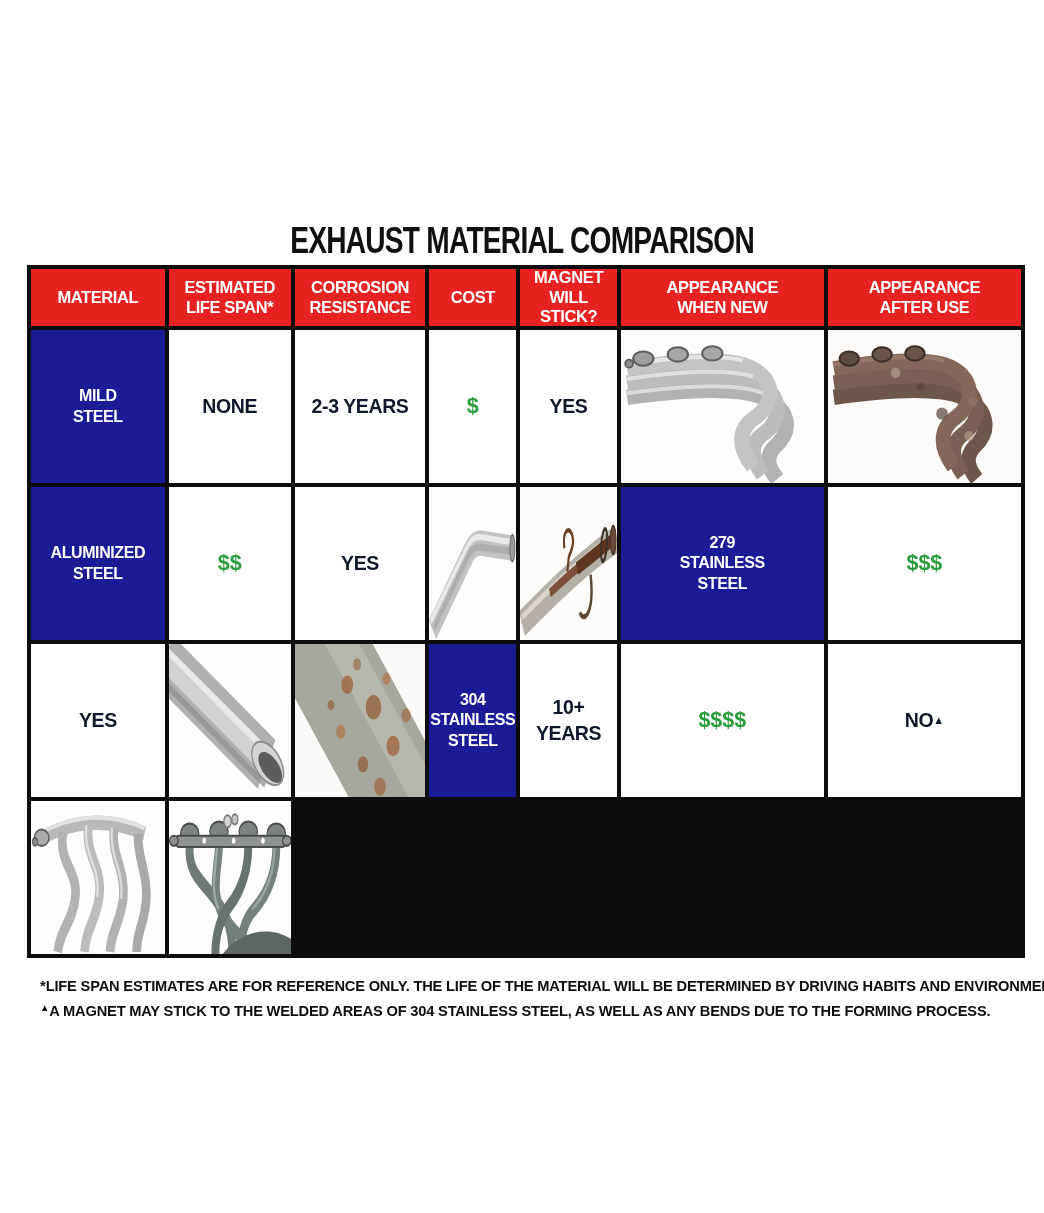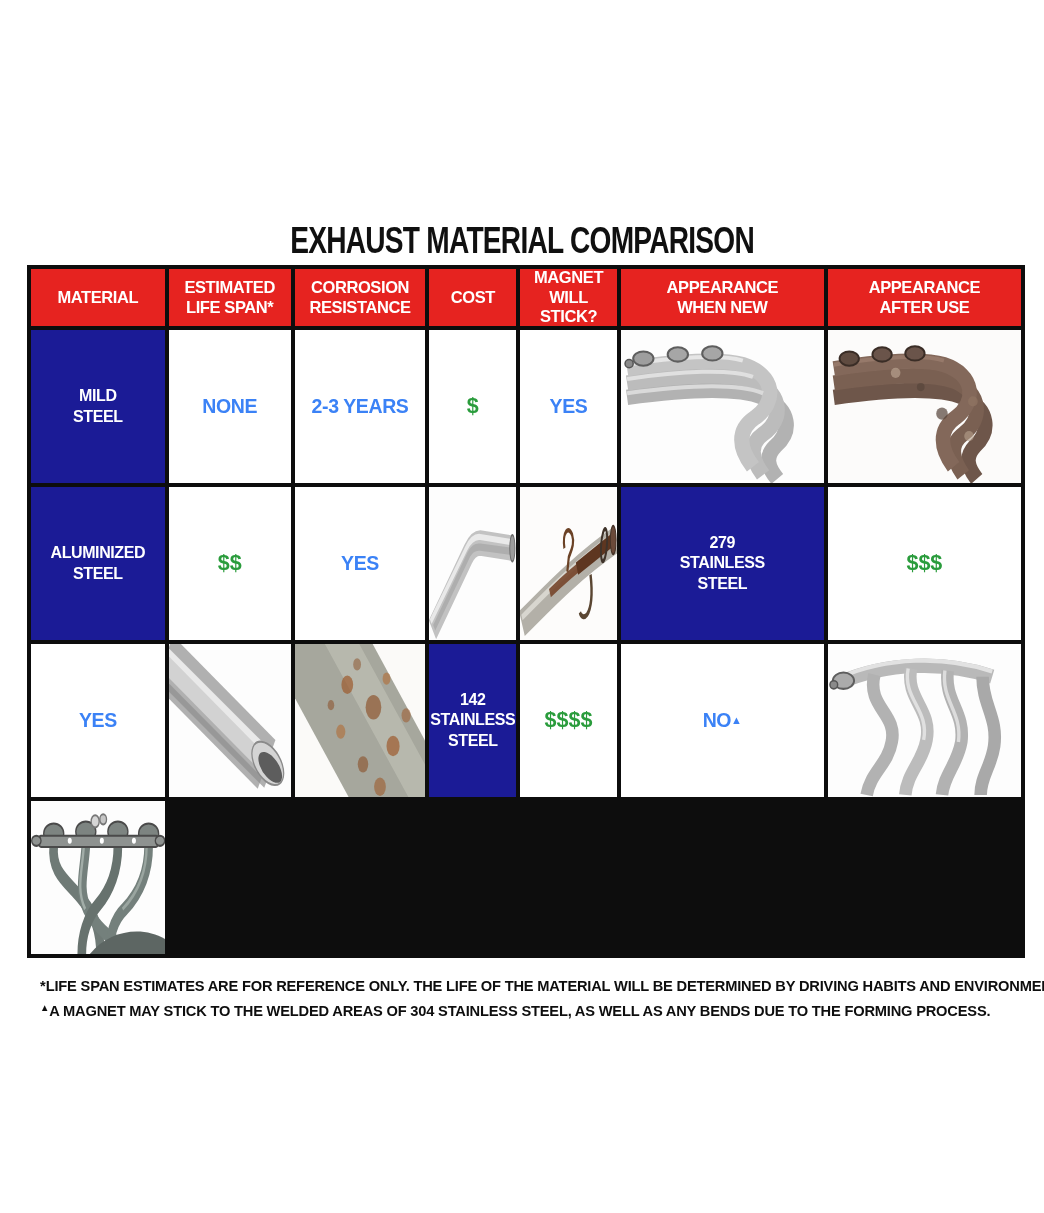--- a/index.html
+++ b/index.html
@@ -25,21 +25,21 @@
     background:#ffffff;white-space:pre-line;letter-spacing:-0.4px;
   }
   .hcell{
     background:var(--header_bg,#e62320);color:#ffffff;
     font-size:16.5px;line-height:1.18;
   }
   .mcell{
     background:var(--material_bg,#1b1b96);color:#ffffff;
     font-size:16px;line-height:1.28;
   }
-  .dcell{color:#3b82f6;font-size:19.5px;line-height:1.3;}
+  .dcell{color:#0f172a;font-size:19.5px;line-height:1.3;}
   .cost{color:var(--cost_green,#2a9c3c);font-size:21.5px;letter-spacing:0;}
   .sup-marker{font-size:11px;vertical-align:7px;letter-spacing:0;}
   .photo{padding:0;background:#ffffff;overflow:hidden;}
   .photo svg{display:block;width:100%;height:100%;}
   .notes{margin:16px 0 0 40px;}
   .note-line{
     font-size:15.5px;font-weight:700;letter-spacing:-0.2px;color:#0e0e0e;
     white-space:nowrap;transform:scaleX(0.945);transform-origin:left center;
     line-height:1.6;
   }
@@ -162,23 +162,24 @@
       <circle cx="150" cy="100" r="10" fill="#9c5a2c" opacity="0.7"></circle>
       <circle cx="104" cy="118" r="8" fill="#8a4e26" opacity="0.6"></circle>
       <circle cx="140" cy="34" r="6" fill="#b06a34" opacity="0.6"></circle>
       <circle cx="55" cy="60" r="5" fill="#8a4e26" opacity="0.55"></circle>
       <circle cx="170" cy="70" r="7" fill="#9c5a2c" opacity="0.55"></circle>
       <circle cx="95" cy="20" r="6" fill="#8a4e26" opacity="0.5"></circle>
       <circle cx="130" cy="140" r="9" fill="#9c5a2c" opacity="0.6"></circle>
     </svg>
   </div>
 
-  <div class="cell mcell">142
+  <div class="cell mcell">304
 STAINLESS
 STEEL</div>
+  <div class="cell dcell">10+ YEARS</div>
   <div class="cell dcell cost">$$$$</div>
   <div class="cell dcell"><span>NO</span><span class="sup-marker">▲</span></div>
   <div class="cell photo">
     <svg viewBox="0 0 200 150" preserveAspectRatio="none">
       <rect width="200" height="150" fill="#fdfdfd"></rect>
       <path d="M12,38 C60,18 120,16 170,32" stroke="#b9b9b9" stroke-width="14" fill="none"></path>
       <path d="M12,33 C60,13 120,11 170,27" stroke="#e2e2e2" stroke-width="4" fill="none"></path>
       <path d="M48,30 C40,62 72,68 66,96 C62,118 44,126 40,148" stroke="#b2b2b2" stroke-width="13" fill="none"></path>
       <path d="M86,24 C80,54 108,64 102,94 C98,116 82,126 80,148" stroke="#bcbcbc" stroke-width="13" fill="none"></path>
       <path d="M124,26 C120,56 142,66 138,96 C134,118 120,128 118,148" stroke="#b2b2b2" stroke-width="13" fill="none"></path>

